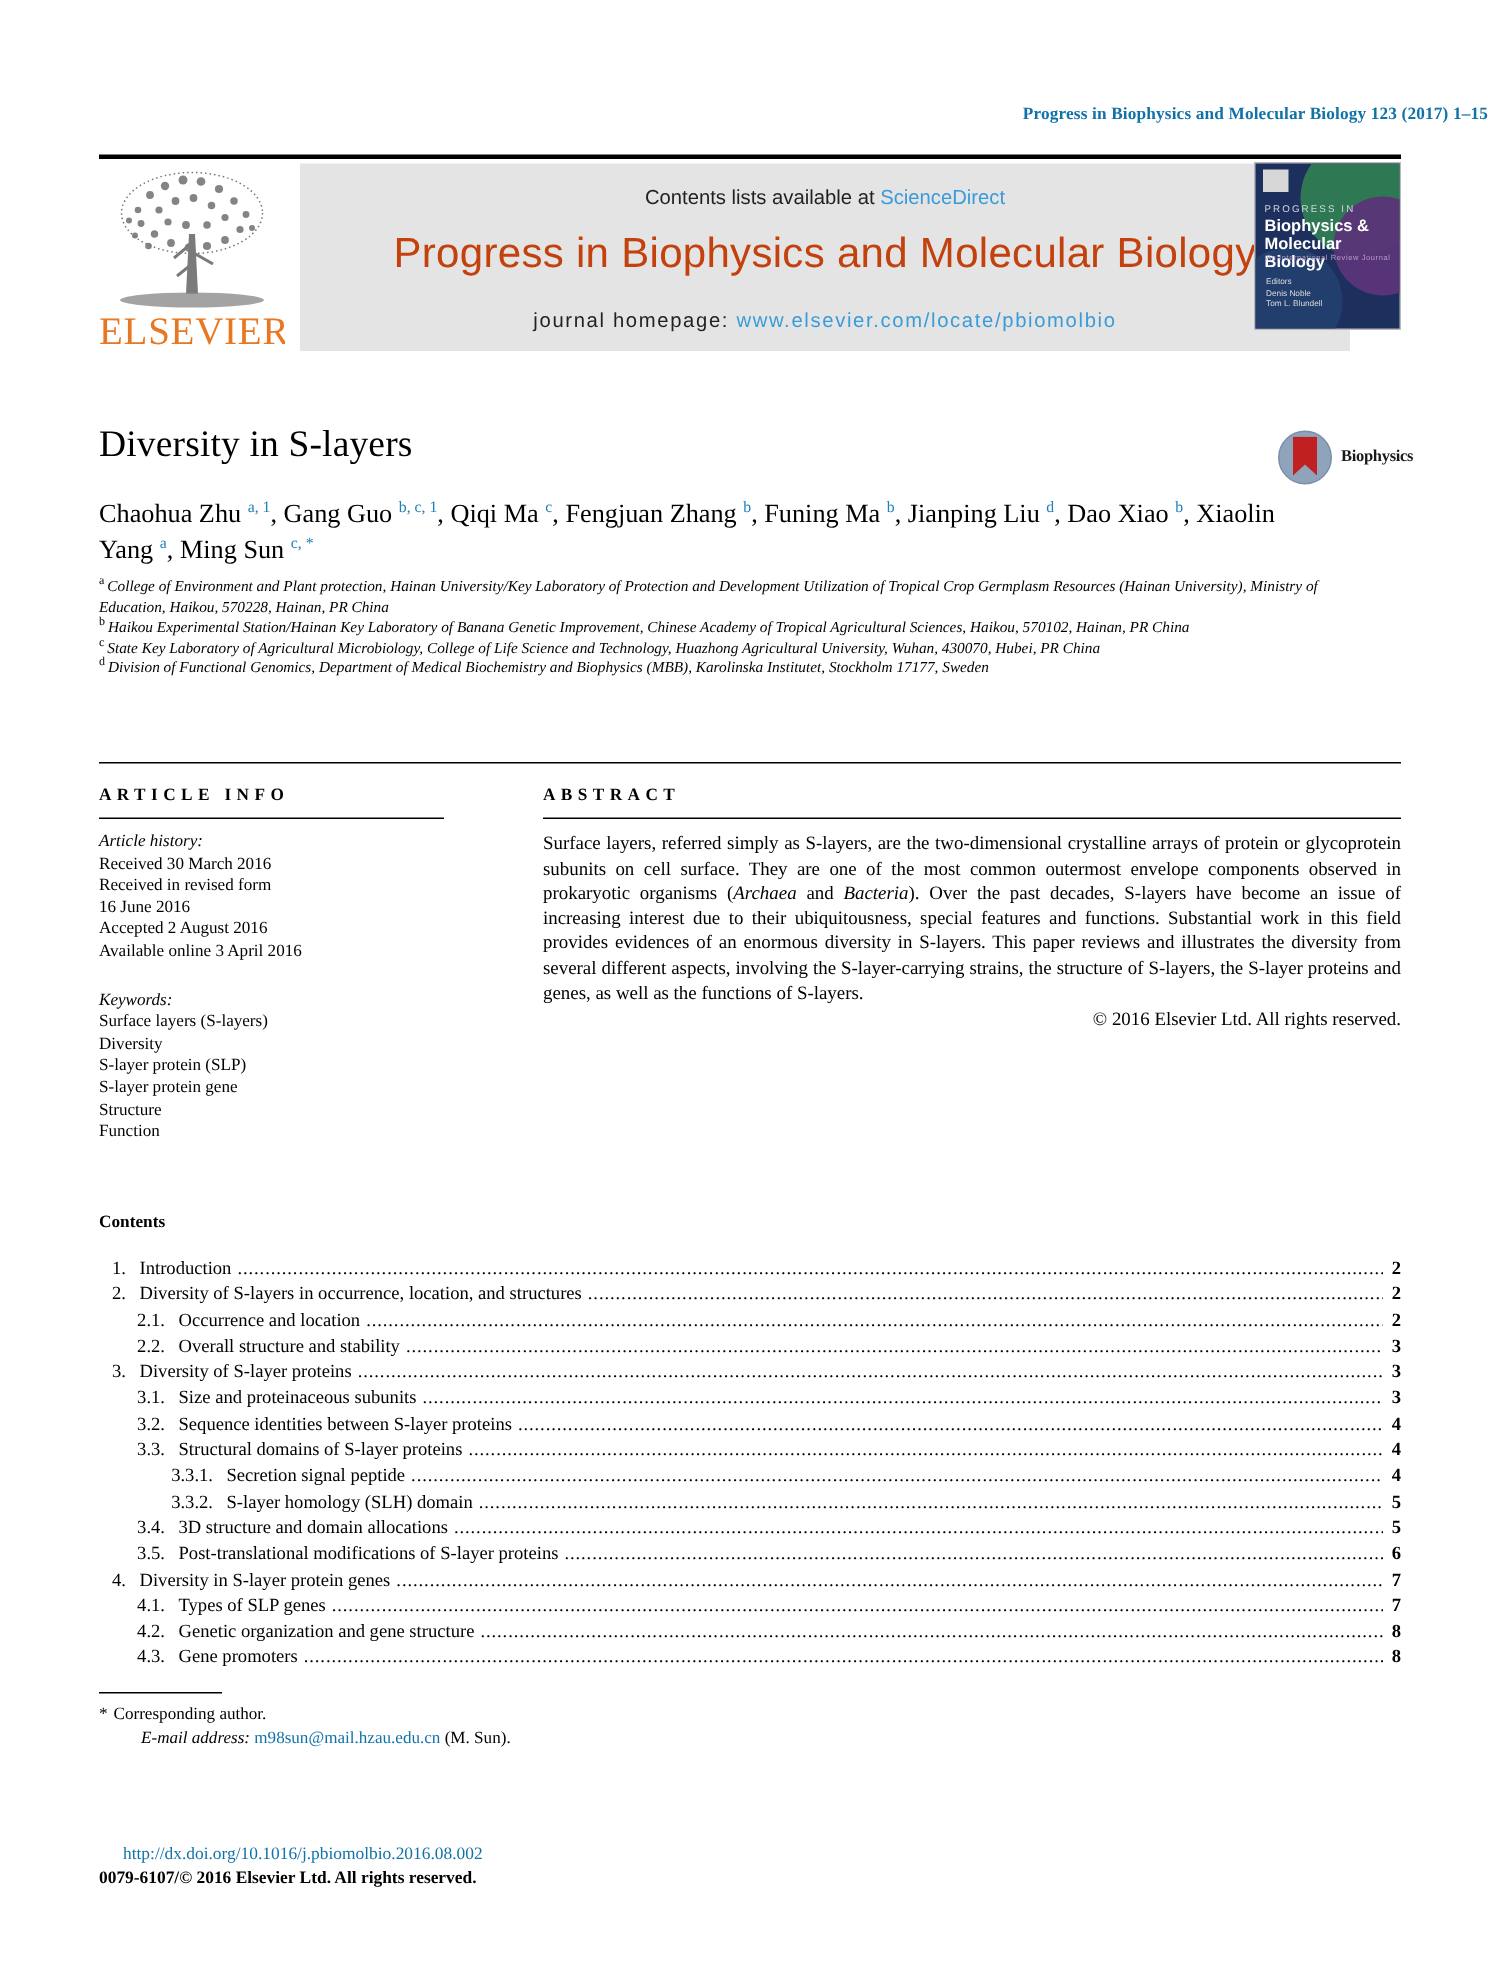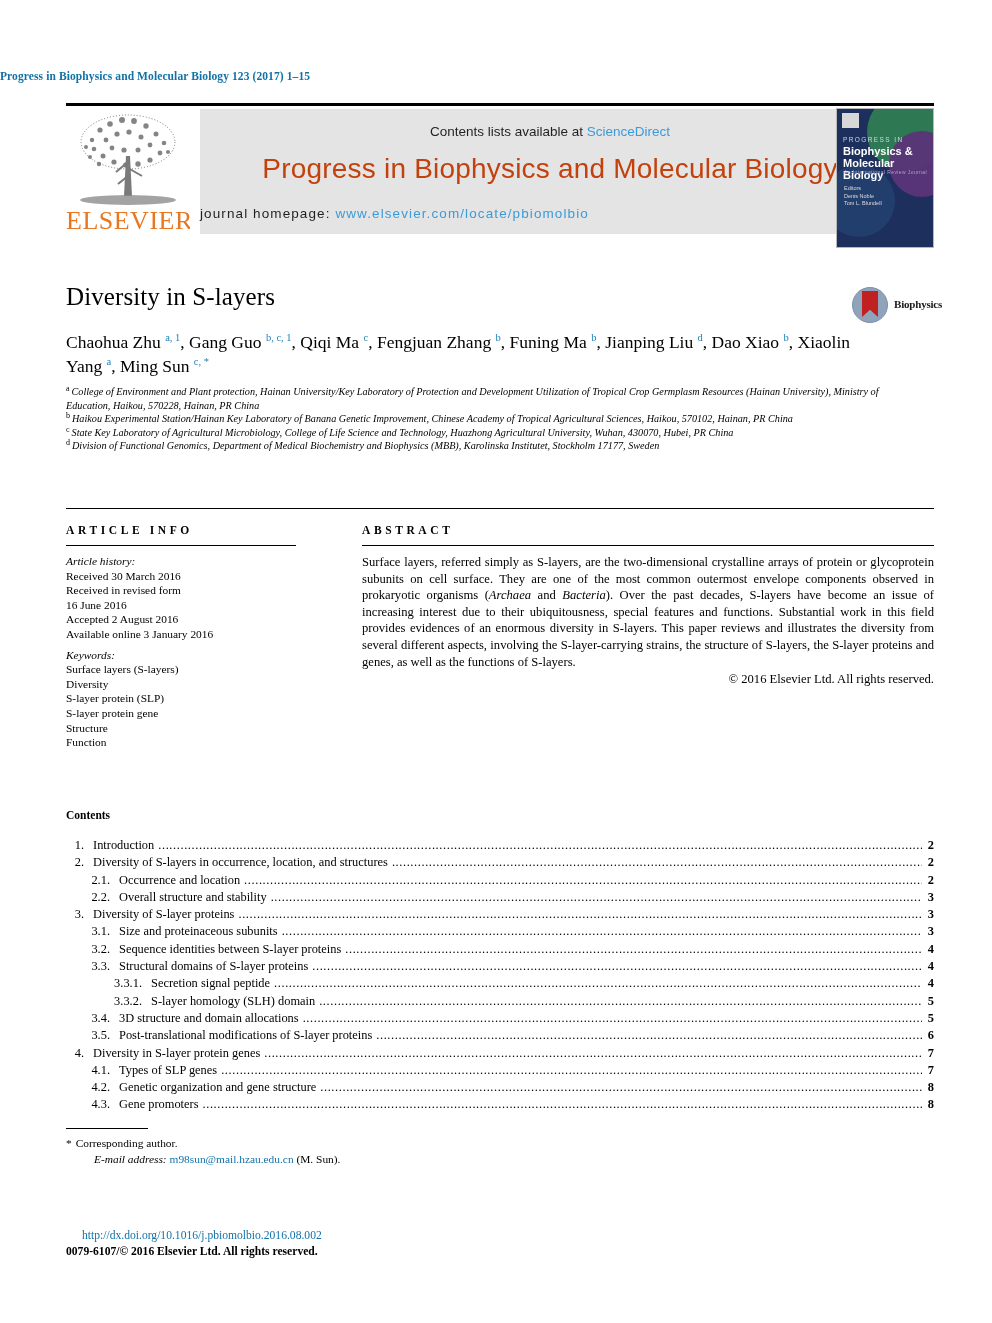--- a/index.html
+++ b/index.html
@@ -20,21 +20,21 @@
     left: 0; top: 0;
     width: 992px;
     height: 1323px;
   }
 
   
   .runninghead {
     position: absolute;
     left: 0; top: 70px;
     width: 992px;
-    text-align: left;
+    text-align: right;
     font-family: "Liberation Serif", serif;
     font-weight: bold;
     font-size: 11.5px;
     letter-spacing: .1px;
     color: #1172a8;
   }
 
   
   .masthead {
     position: absolute;
@@ -101,33 +101,34 @@
     text-align: center;
     font-family: Liberation Sans, sans-serif;
     font-size: 28px;
     color: #c2410c;
     letter-spacing: .2px;
   }
   .homepage-line {
     position: absolute;
     left: 0; top: 97px;
     width: 700px;
+    text-align: center;
     font-family: "Liberation Sans", sans-serif;
     font-size: 13.5px;
     letter-spacing: 1.1px;
     color: #231f20;
   }
   .homepage-line .url {
     color: #3a9bd9;
   }
   .cover-thumb {
     position: absolute;
     right: 0; top: 5px;
     width: 98px;
-    height: 140px;
+    height: 112px;
     border: 1px solid #b9b9b9;
     box-sizing: border-box;
     background: #1d2f5c;
     overflow: hidden;
   }
   .cover-c1 {
     position: absolute;
     left: 30px; top: -16px;
     width: 78px; height: 78px;
     border-radius: 50%;
@@ -297,21 +298,21 @@
     height: 1px;
     background: #000;
     margin: 9px 0 8px 0;
   }
   .info-body {
     font-family: "Liberation Serif", serif;
     font-size: 11.4px;
     line-height: 14.6px;
   }
   .info-body .it { font-style: italic; }
-  .kw-block { margin-top: 6px; }
+  .kw-block { margin-top: 18px; }
   .abs-body {
     font-family: "Liberation Serif", serif;
     font-size: 12.6px;
     line-height: 16.6px;
     text-align: justify;
     color: #000;
   }
   .abs-body .it { font-style: italic; }
   .copy-line {
     margin-top: 2px;
@@ -492,21 +493,21 @@
 
   <div class="info-col">
     <div class="sec-head">ARTICLE INFO</div>
     <div class="hr-thin"></div>
     <div class="info-body">
       <div class="it">Article history:</div>
       <div>Received 30 March 2016</div>
       <div>Received in revised form</div>
       <div>16 June 2016</div>
       <div>Accepted 2 August 2016</div>
-      <div>Available online 3 January 2016</div>
+      <div>Available online 3 April 2016</div>
     </div>
     <div class="info-body kw-block">
       <div class="it">Keywords:</div>
       <div>Surface layers (S-layers)</div>
       <div>Diversity</div>
       <div>S-layer protein (SLP)</div>
       <div>S-layer protein gene</div>
       <div>Structure</div>
       <div>Function</div>
     </div>

